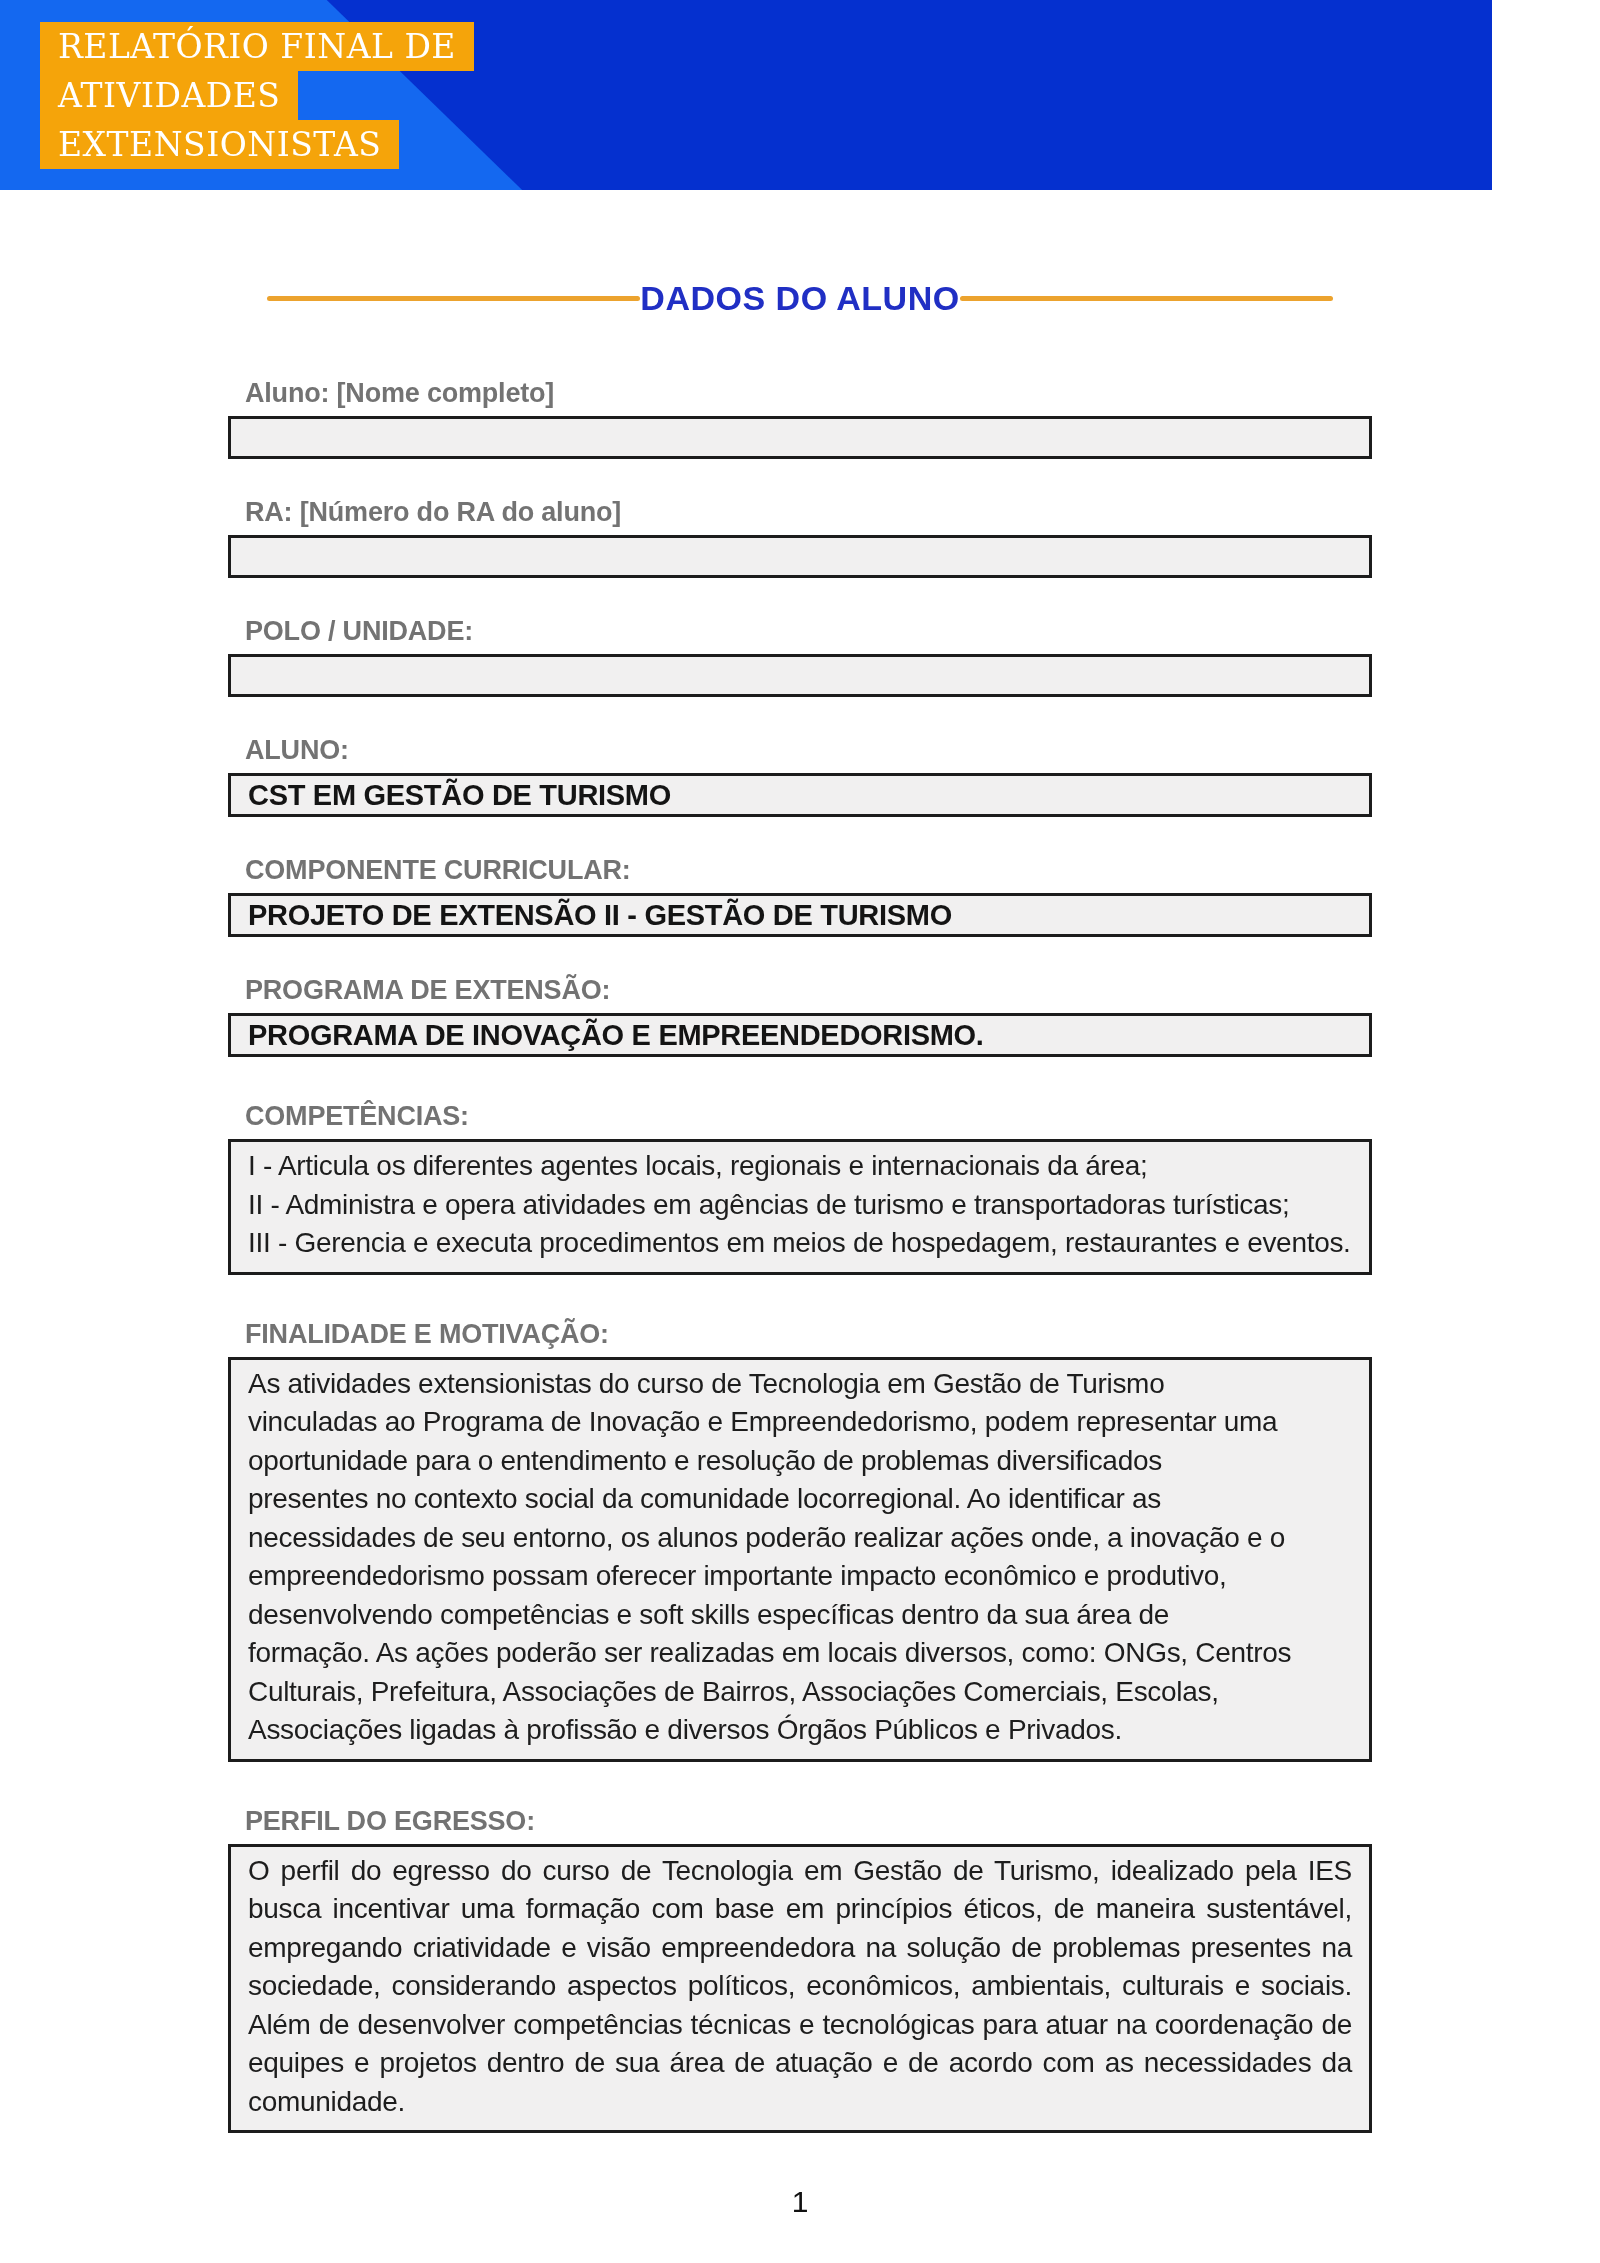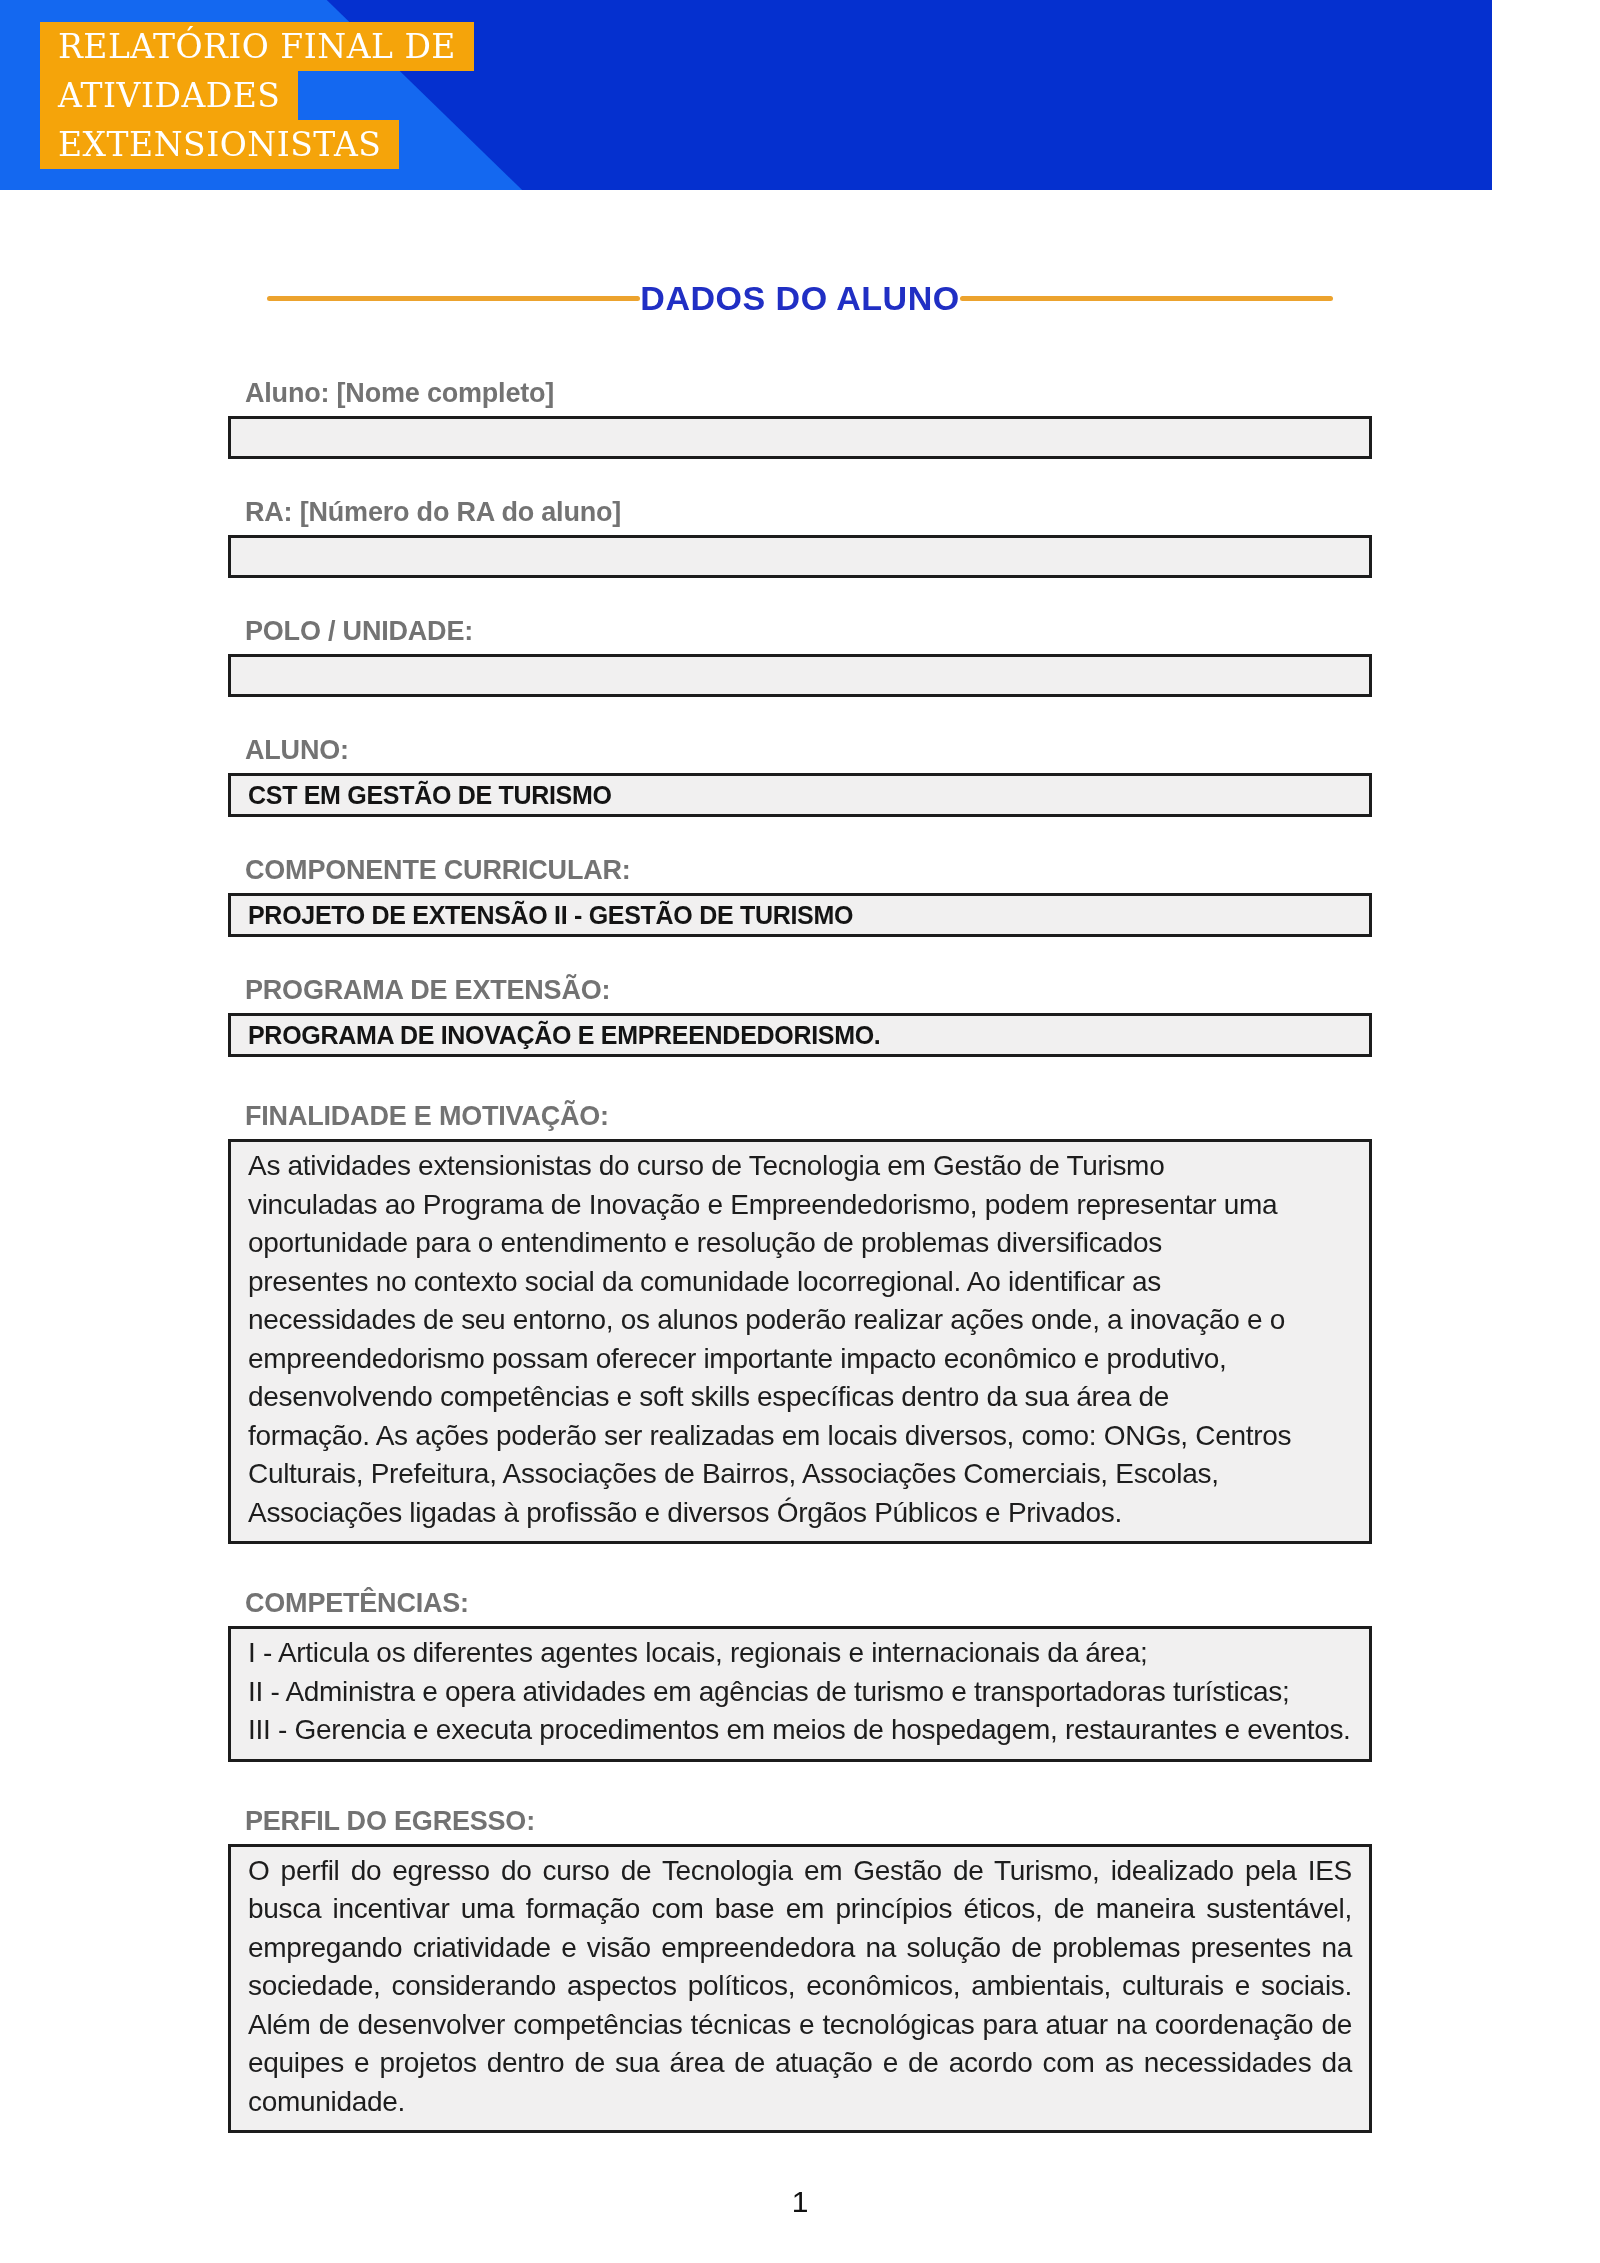--- a/index.html
+++ b/index.html
@@ -75,21 +75,21 @@
   .box {
     width: 100%;
     background: #F1F0F0;
     border: 3px solid #1c1c1c;
   }
   .box.input-box { height: 43px; }
   .box.value-box {
     height: 44px;
     line-height: 38px;
     padding: 0 17px;
-    font-size: 25px; font-weight: bold;
+    font-size: 29px; font-weight: bold;
     color: #141414; letter-spacing: -0.3px;
     display: flex; align-items: center;
     white-space: nowrap;
   }
   .box.para-box {
     padding: 5px 17px 9px 17px;
     font-size: 28px;
     line-height: 38.5px;
     color: #1d1d1d;
     letter-spacing: -0.3px;
@@ -150,42 +150,42 @@
     <span class="field-label">COMPONENTE CURRICULAR:</span>
     <div class="box value-box">PROJETO DE EXTENSÃO II - GESTÃO DE TURISMO</div>
   </div>
 
   <div class="group">
     <span class="field-label">PROGRAMA DE EXTENSÃO:</span>
     <div class="box value-box">PROGRAMA DE INOVAÇÃO E EMPREENDEDORISMO.</div>
   </div>
 
   <div class="group roomy">
+    <span class="field-label">COMPETÊNCIAS:</span>
+    <div class="box para-box list">
+      <p>I - Articula os diferentes agentes locais, regionais e internacionais da área;</p>
+      <p>II - Administra e opera atividades em agências de turismo e transportadoras turísticas;</p>
+      <p>III - Gerencia e executa procedimentos em meios de hospedagem, restaurantes e eventos.</p>
+    </div>
+  </div>
+
+  <div class="group roomy">
     <span class="field-label">FINALIDADE E MOTIVAÇÃO:</span>
     <div class="box para-box pre-lines">As atividades extensionistas do curso de Tecnologia em Gestão de Turismo
 vinculadas ao Programa de Inovação e Empreendedorismo, podem representar uma
 oportunidade para o entendimento e resolução de problemas diversificados
 presentes no contexto social da comunidade locorregional. Ao identificar as
 necessidades de seu entorno, os alunos poderão realizar ações onde, a inovação e o
 empreendedorismo possam oferecer importante impacto econômico e produtivo,
 desenvolvendo competências e soft skills específicas dentro da sua área de
 formação. As ações poderão ser realizadas em locais diversos, como: ONGs, Centros
 Culturais, Prefeitura, Associações de Bairros, Associações Comerciais, Escolas,
 Associações ligadas à profissão e diversos Órgãos Públicos e Privados.</div>
   </div>
 
   <div class="group roomy">
-    <span class="field-label">COMPETÊNCIAS:</span>
-    <div class="box para-box list">
-      <p>I - Articula os diferentes agentes locais, regionais e internacionais da área;</p>
-      <p>II - Administra e opera atividades em agências de turismo e transportadoras turísticas;</p>
-      <p>III - Gerencia e executa procedimentos em meios de hospedagem, restaurantes e eventos.</p>
-    </div>
-  </div>
-
-  <div class="group roomy">
     <span class="field-label">PERFIL DO EGRESSO:</span>
     <div class="box para-box justified">O perfil do egresso do curso de Tecnologia em Gestão de Turismo, idealizado pela IES busca incentivar uma formação com base em princípios éticos, de maneira sustentável, empregando criatividade e visão empreendedora na solução de problemas presentes na sociedade, considerando aspectos políticos, econômicos, ambientais, culturais e sociais. Além de desenvolver competências técnicas e tecnológicas para atuar na coordenação de equipes e projetos dentro de sua área de atuação e de acordo com as necessidades da comunidade.</div>
   </div>
 
   <div class="page-number">1</div>
 
 </main>
 
 </body></html>

